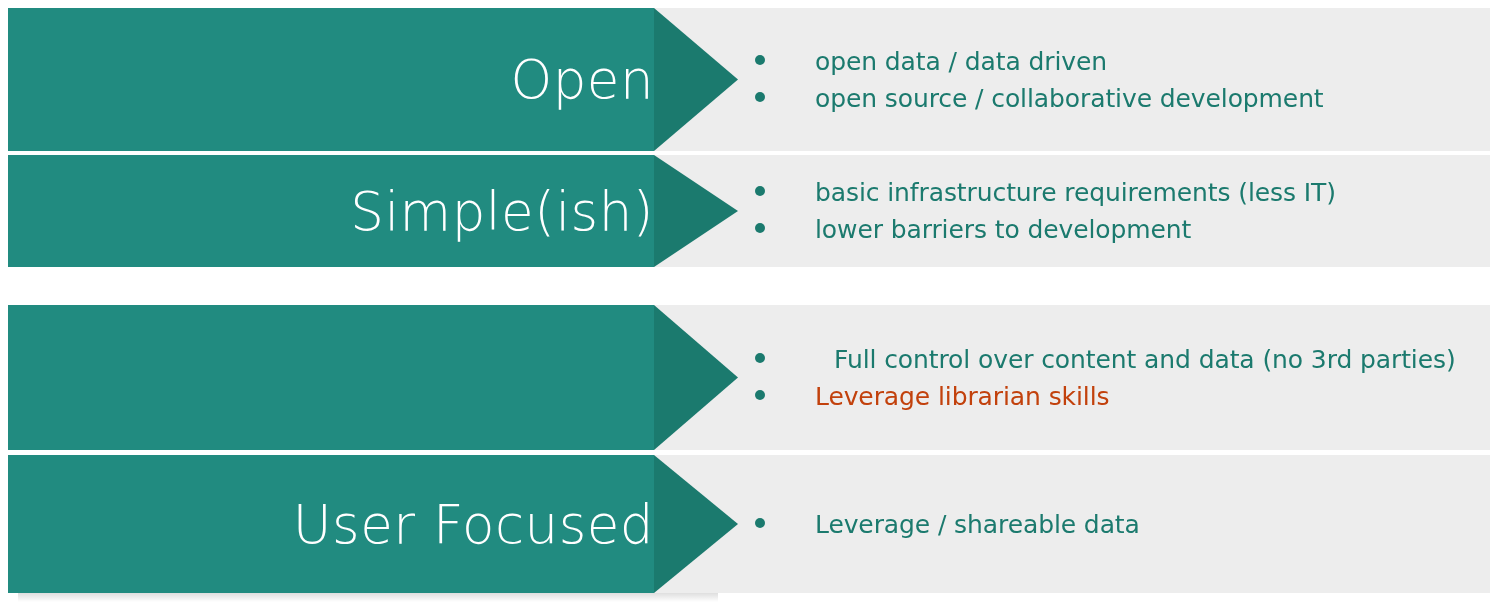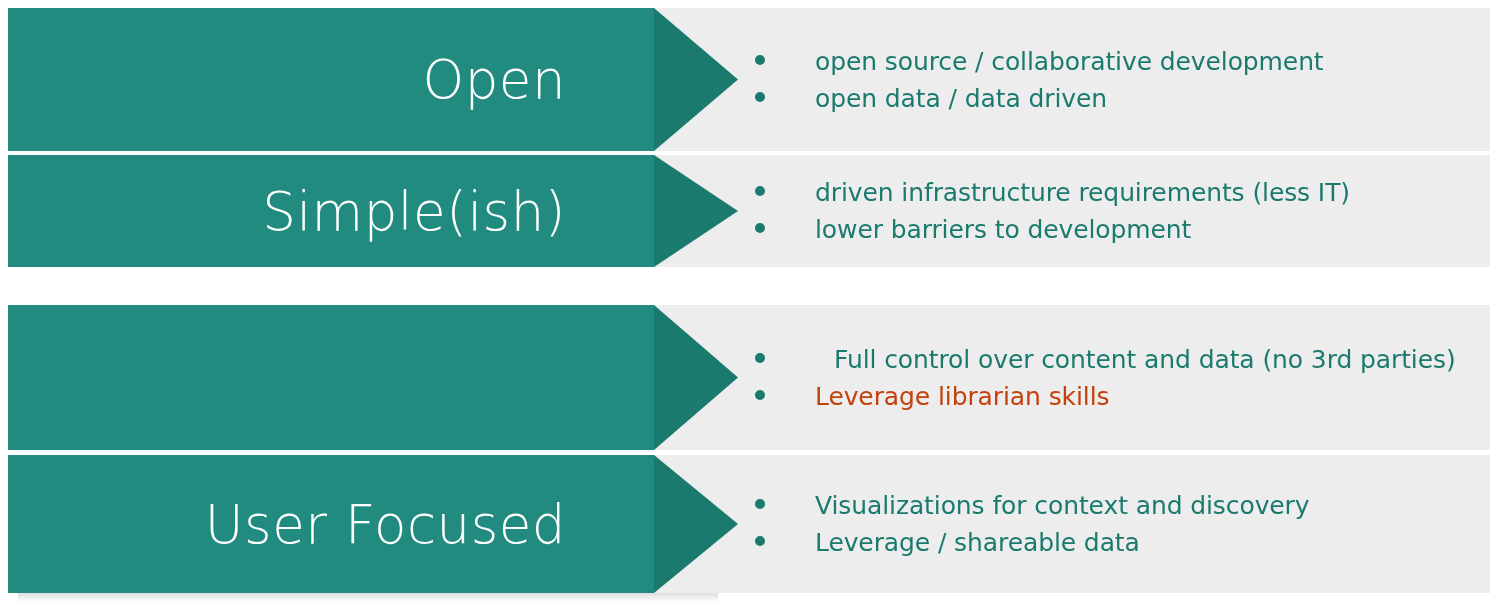--- a/index.html
+++ b/index.html
@@ -53,21 +53,20 @@
   .chevron-label {
     position: absolute;
     left: 8px;
     top: 0;
     width: 646px;
     height: 100%;
     display: flex;
     align-items: center;
     justify-content: flex-end;
     box-sizing: border-box;
-    padding-right: 88px;
     color: #ffffff;
     font-family: "DejaVu Sans", sans-serif;
     font-weight: 100;
     font-size: 53px;
     line-height: 1;
     letter-spacing: 0.5px;
     white-space: nowrap;
     pointer-events: none;
   }
 
@@ -126,24 +125,20 @@
     <div class="row" style="top: 455px; height: 138px;">
       <div class="panel" style="background: rgb(237, 237, 237);"></div>
       <svg class="chevron" width="730" height="138" viewBox="0 0 730 138" preserveAspectRatio="none">
         <rect x="0" y="0" width="646" height="138" fill="#218b80"></rect>
         <polygon points="646,0 730,69 646,138" fill="#1b7a6e"></polygon>
       </svg>
       <div class="chevron-label" style="color: rgb(255, 255, 255); border-radius: 7px;">User Focused</div>
       <div class="bullets">
         <div class="bullet-row">
           <span class="bullet-dot" style="background: rgb(27, 122, 110);"></span>
-          <span class="bullet-text" style="color: rgb(27, 122, 110);">Visualizations for context and discovery</span>
-        </div>
-        <div class="bullet-row">
-          <span class="bullet-dot" style="background: rgb(27, 122, 110);"></span>
           <span class="bullet-text" style="color: rgb(27, 122, 110);">Leverage / shareable data</span>
         </div>
       </div>
     </div>
     <div class="row" style="top: 305px; height: 145px;">
       <div class="panel" style="background: rgb(237, 237, 237);"></div>
       <svg class="chevron" width="730" height="145" viewBox="0 0 730 145" preserveAspectRatio="none">
         <rect x="0" y="0" width="646" height="145" fill="#218b80"></rect>
         <polygon points="646,0 730,72.5 646,145" fill="#1b7a6e"></polygon>
       </svg>
@@ -161,41 +156,41 @@
     <div class="row" style="top: 155px; height: 112px;">
       <div class="panel" style="background: rgb(237, 237, 237);"></div>
       <svg class="chevron" width="730" height="145" viewBox="0 0 730 145" preserveAspectRatio="none">
         <rect x="0" y="0" width="646" height="145" fill="#218b80"></rect>
         <polygon points="646,0 730,72.5 646,145" fill="#1b7a6e"></polygon>
       </svg>
       <div class="chevron-label" style="color: rgb(255, 255, 255);">Simple(ish)</div>
       <div class="bullets">
         <div class="bullet-row">
           <span class="bullet-dot" style="background: rgb(27, 122, 110);"></span>
-          <span class="bullet-text" style="color: rgb(27, 122, 110);">driven infrastructure requirements (less IT)</span>
+          <span class="bullet-text" style="color: rgb(27, 122, 110);">basic infrastructure requirements (less IT)</span>
         </div>
         <div class="bullet-row">
           <span class="bullet-dot" style="background: rgb(27, 122, 110);"></span>
           <span class="bullet-text" style="color: rgb(27, 122, 110);">lower barriers to development</span>
         </div>
       </div>
     </div>
     <div class="row" style="top: 8px; height: 143px;">
       <div class="panel" style="background: rgb(237, 237, 237);"></div>
       <svg class="chevron" width="730" height="143" viewBox="0 0 730 143" preserveAspectRatio="none">
         <rect x="0" y="0" width="646" height="143" fill="#218b80"></rect>
         <polygon points="646,0 730,71.5 646,143" fill="#1b7a6e"></polygon>
       </svg>
       <div class="chevron-label" style="color: rgb(255, 255, 255);">Open</div>
       <div class="bullets">
         <div class="bullet-row">
           <span class="bullet-dot" style="background: rgb(27, 122, 110);"></span>
-          <span class="bullet-text" style="color: rgb(27, 122, 110);">open source / collaborative development</span>
+          <span class="bullet-text" style="color: rgb(27, 122, 110);">open data / data driven</span>
         </div>
         <div class="bullet-row">
           <span class="bullet-dot" style="background: rgb(27, 122, 110);"></span>
-          <span class="bullet-text" style="color: rgb(27, 122, 110);">open data / data driven</span>
+          <span class="bullet-text" style="color: rgb(27, 122, 110);">open source / collaborative development</span>
         </div>
       </div>
     </div>
 
   <div class="bottom-shadow"></div>
 </div>
 
 </body></html>

